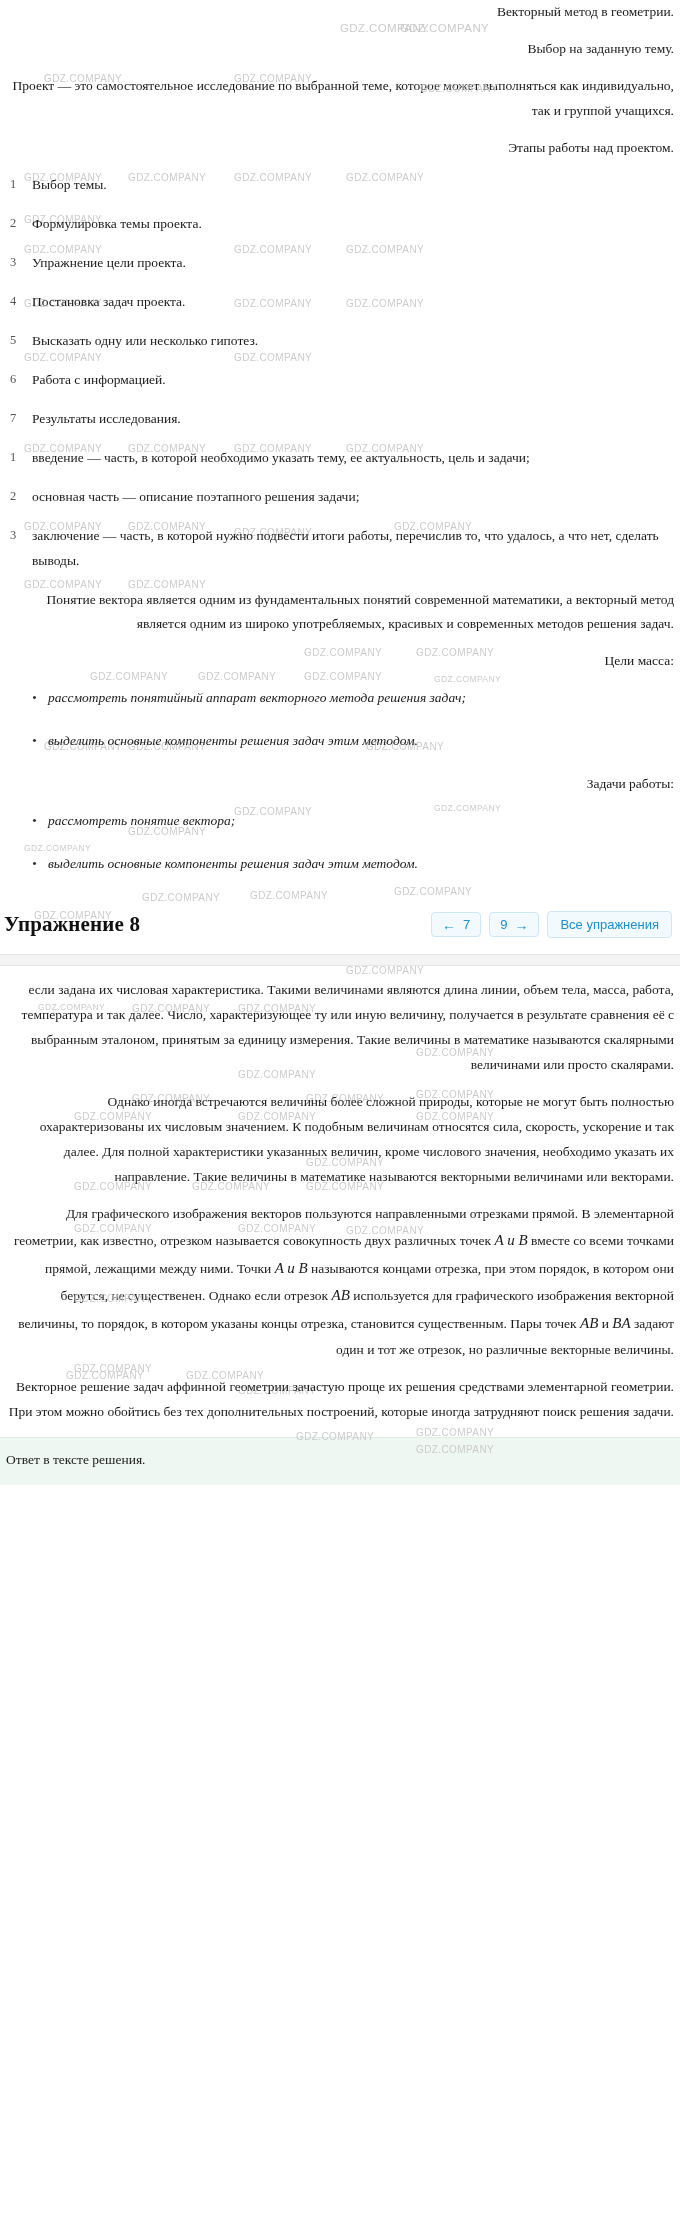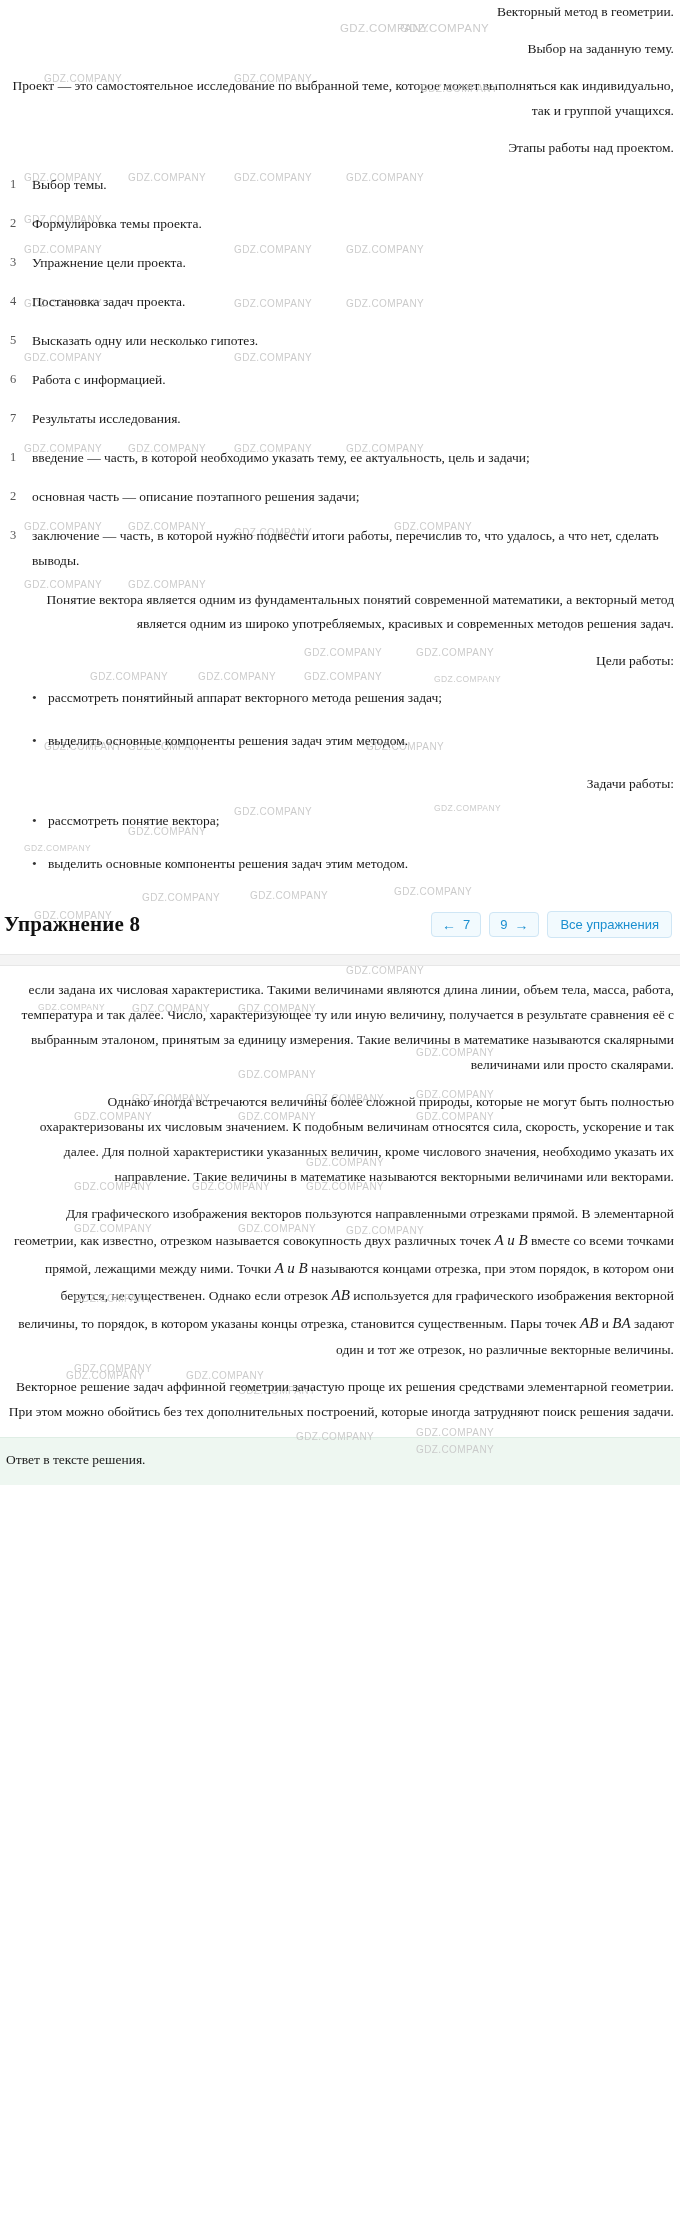--- a/index.html
+++ b/index.html
@@ -43,20 +43,21 @@
     position: absolute;
     left: 4px;
     top: 0;
     color: #555;
     font-size: 12.5px;
   }
   .bullet-list {
     margin: 0 0 12px 0;
     padding: 0 0 0 26px;
     list-style: none;
+    font-style: italic;
   }
   .bullet-list li {
     position: relative;
     padding-left: 16px;
     margin-bottom: 18px;
   }
   .bullet-list li::before {
     content: "•";
     position: absolute;
     left: 0;
@@ -213,21 +214,21 @@
         <li><span class="n">3</span><span>заключение — часть, в которой нужно подвести итоги работы, перечислив то, что удалось, а что нет, сделать выводы.</span></li>
       </ul>
     </div>
 
     <div style="position:relative;">
       <div class="wm" style="left:298px; top:56px;">GDZ.COMPANY</div>
       <div class="wm" style="left:410px; top:56px;">GDZ.COMPANY</div>
       <p>Понятие вектора является одним из фундаментальных понятий современной математики, а векторный метод является одним из широко употребляемых, красивых и современных методов решения задач.</p>
     </div>
 
-    <p>Цели работы:</p>
+    <p>Цели масса:</p>
 
     <div style="position:relative;">
       <div class="wm" style="left:84px; top:-18px;">GDZ.COMPANY</div>
       <div class="wm" style="left:192px; top:-18px;">GDZ.COMPANY</div>
       <div class="wm" style="left:298px; top:-18px;">GDZ.COMPANY</div>
       <div class="wm s" style="left:428px; top:-14px;">GDZ.COMPANY</div>
       <div class="wm" style="left:38px; top:52px;">GDZ.COMPANY</div>
       <div class="wm" style="left:122px; top:52px;">GDZ.COMPANY</div>
       <div class="wm" style="left:360px; top:52px;">GDZ.COMPANY</div>
 

